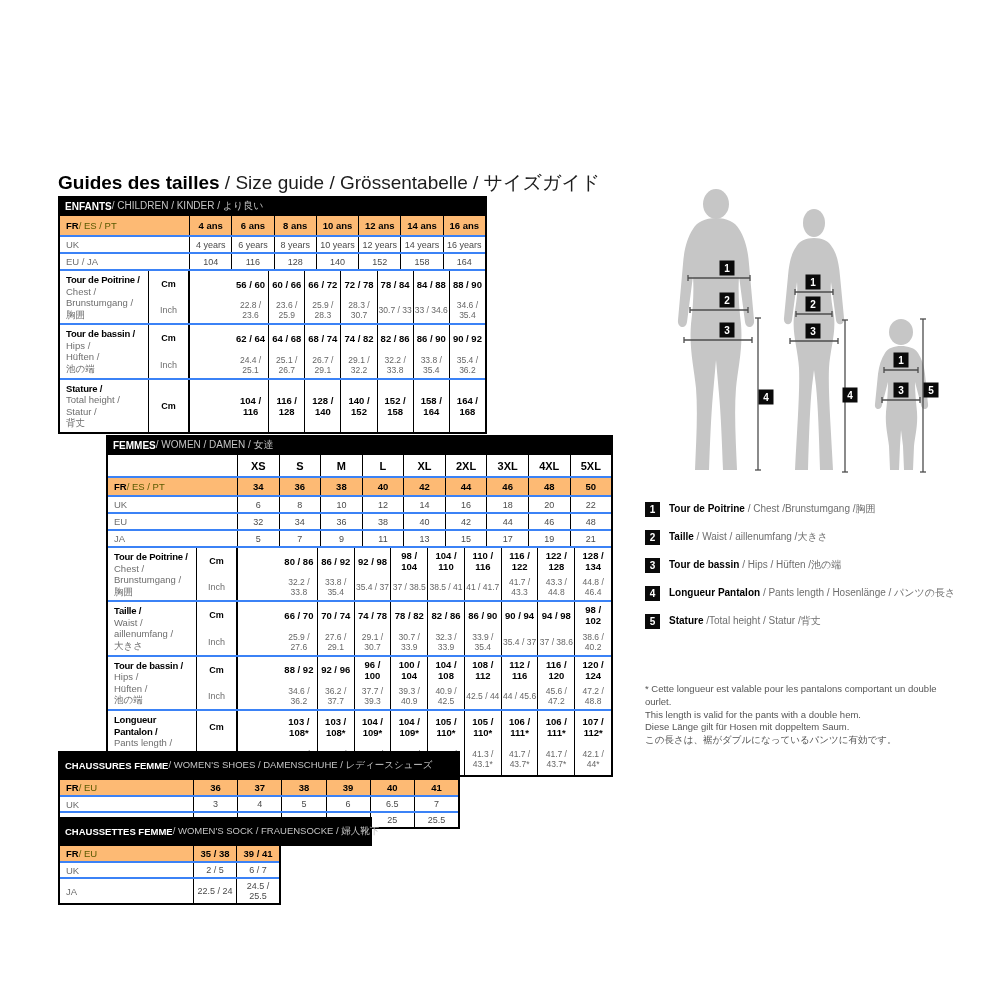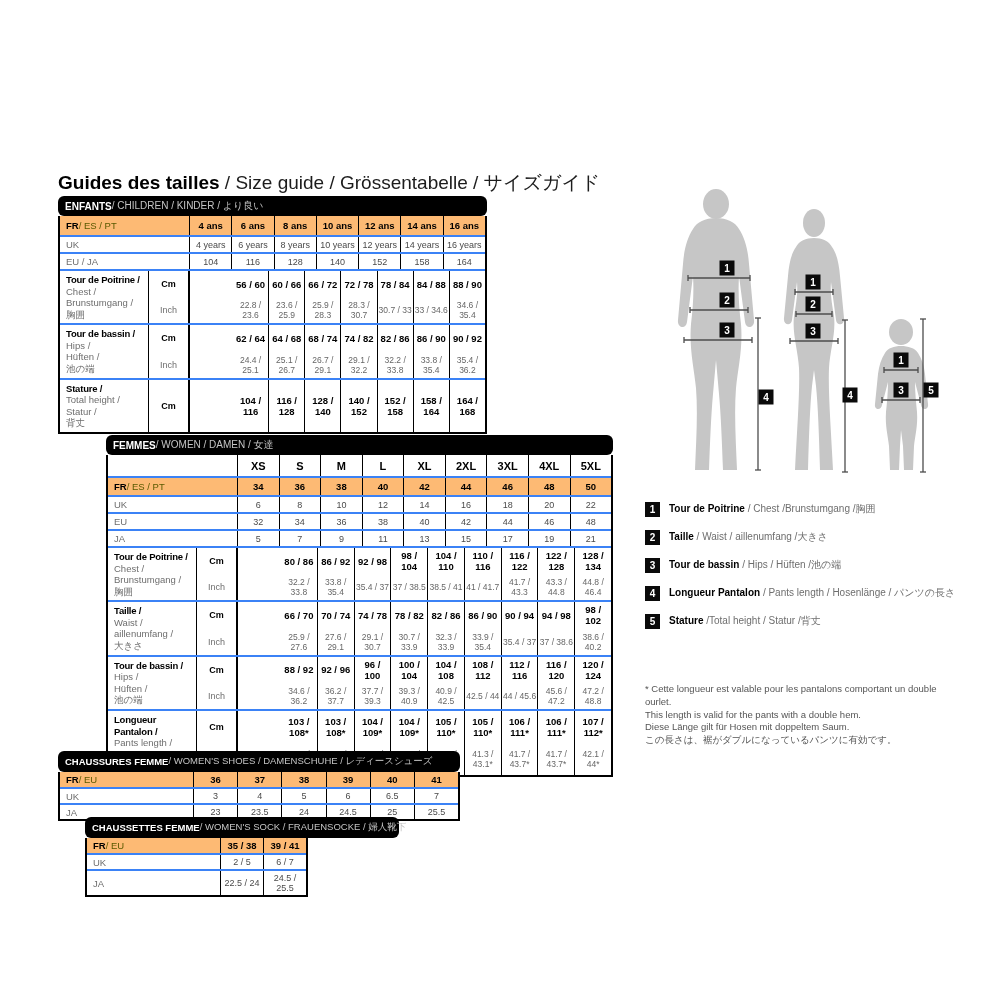--- a/index.html
+++ b/index.html
@@ -5,21 +5,21 @@
   html,body{margin:0;padding:0;background:#fff;}
   body{width:1005px;height:1005px;position:relative;font-family:"Liberation Sans",sans-serif;color:#000;overflow:hidden;}
   *{box-sizing:border-box;}
 
   
   .title{position:absolute;left:58px;top:170px;font-size:19px;color:#1c1c1c;white-space:nowrap;}
   .title .tb{font-weight:bold;color:#000;}
 
   
   .table{position:absolute;}
-  .thead{background:#000;color:#fff;height:20px;display:flex;align-items:center;padding:0 7px;font-size:10px;white-space:nowrap;border-radius:6px;}
+  .thead{background:#000;color:#fff;height:20px;display:flex;align-items:center;padding:0 7px;font-size:10px;white-space:nowrap;}
   .thead .b{font-weight:bold;color:#fff;}
   .thead .g{color:#c4c4c4;font-weight:normal;}
   .rows{border:2px solid #000;border-top:none;background:#fff;}
   .trow{display:flex;border-top:2px solid #3b82f6;align-items:stretch;}
   .trow:first-child{border-top:none;}
   .yellow{background:#fdba74;}
   .cell{flex:1;display:flex;align-items:center;justify-content:center;text-align:center;font-size:9px;color:#4a4a4a;padding:2px 1px;border-left:1px solid #000;}
   .cell:first-of-type{border-left:2px solid #000;}
   .cell.bc{font-weight:bold;color:#000;font-size:9.5px;}
   .sizes .cell{font-weight:bold;color:#000;font-size:11px;}
@@ -40,23 +40,23 @@
   .datacol{flex:1;display:flex;flex-direction:column;border-left:2px solid #000;}
   .drow{flex:1;display:flex;}
   .drow .cell:first-of-type{border-left:none;padding-left:44px;}
   .drow.cmrow .cell{font-weight:bold;color:#000;font-size:9.5px;}
   .drow.inchrow .cell{font-size:8.5px;color:#666;}
   .t-enfants{left:58px;top:196px;width:429px;--lblw:88px;--unitw:40px;}
   .t-enfants .measure{min-height:47px;}
   .t-femmes{left:58px;top:435px;width:507px;margin-left:48px;--lblw:88px;--unitw:40px;}
   .t-femmes .measure{min-height:50px;}
   .t-shoes{left:58px;top:751px;width:402px;--lblw:132px;--unitw:0px;}
-  .t-socks{left:58px;top:817px;width:314px;margin-left:27px;--lblw:132px;--unitw:0px;}
+  .t-socks{left:58px;top:817px;width:314px;--lblw:132px;--unitw:0px;}
   .t-socks .rows{width:223px;}
-  .t-shoes .thead,.t-socks .thead{height:21px;font-size:9.5px;}
+  .t-shoes .thead,.t-socks .thead{height:29px;font-size:9.5px;}
   .t-shoes .simple,.t-socks .simple{min-height:15px;}
 
   
   .legend{position:absolute;left:645px;top:501px;width:350px;}
   .legend-item{display:flex;align-items:center;margin-bottom:12px;height:16px;}
   .nsq{width:15px;height:15px;background:#0a0a0a;color:#fff;font-weight:bold;font-size:10px;display:flex;align-items:center;justify-content:center;flex:none;margin-right:9px;}
   .legend-item .txt{font-size:10px;color:#666;white-space:nowrap;}
   .legend-item .txt .b{color:#000;}
 
   

